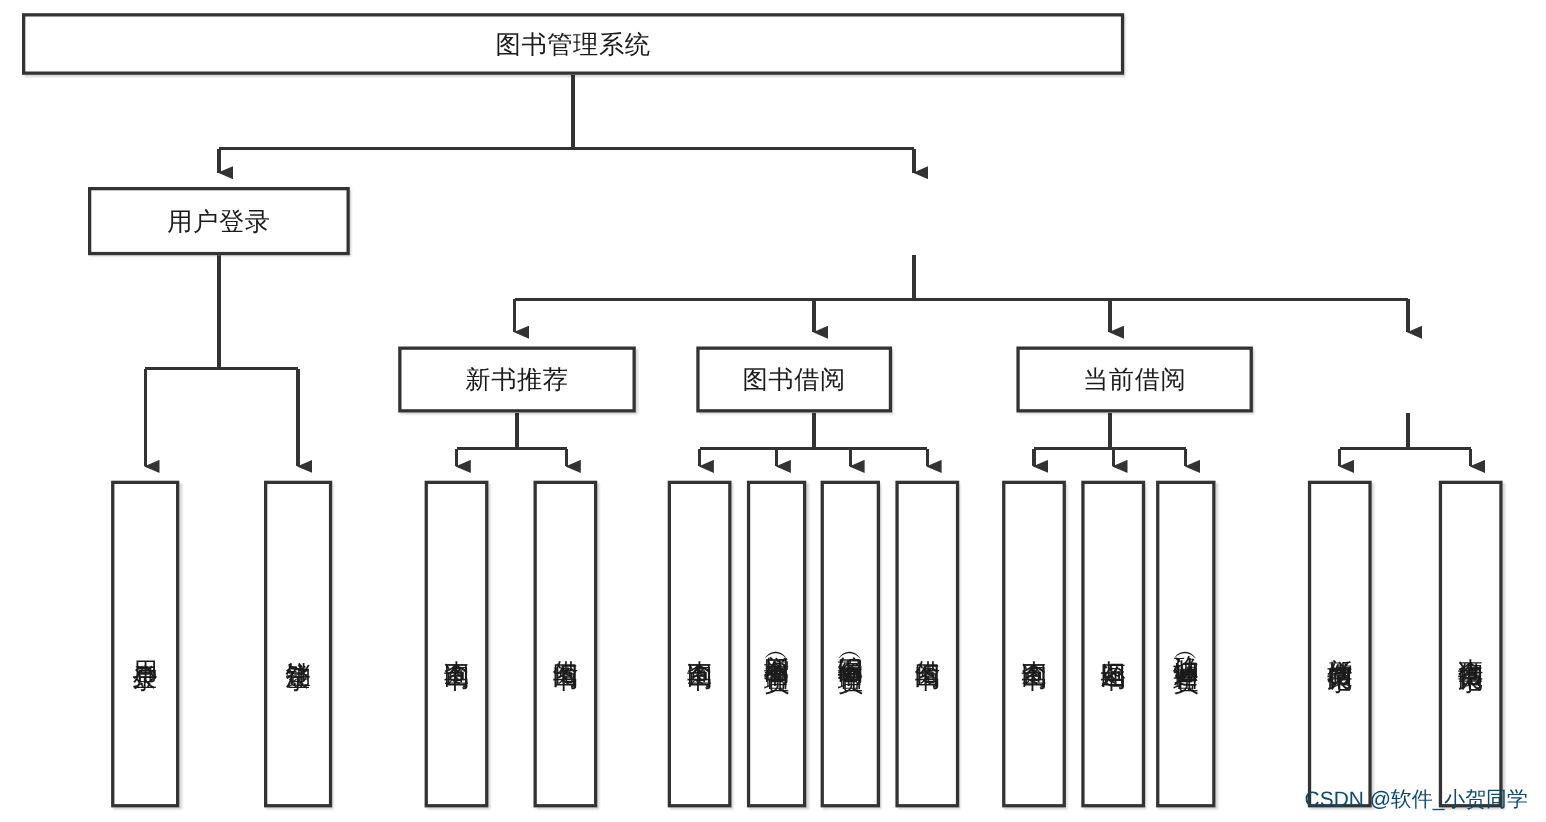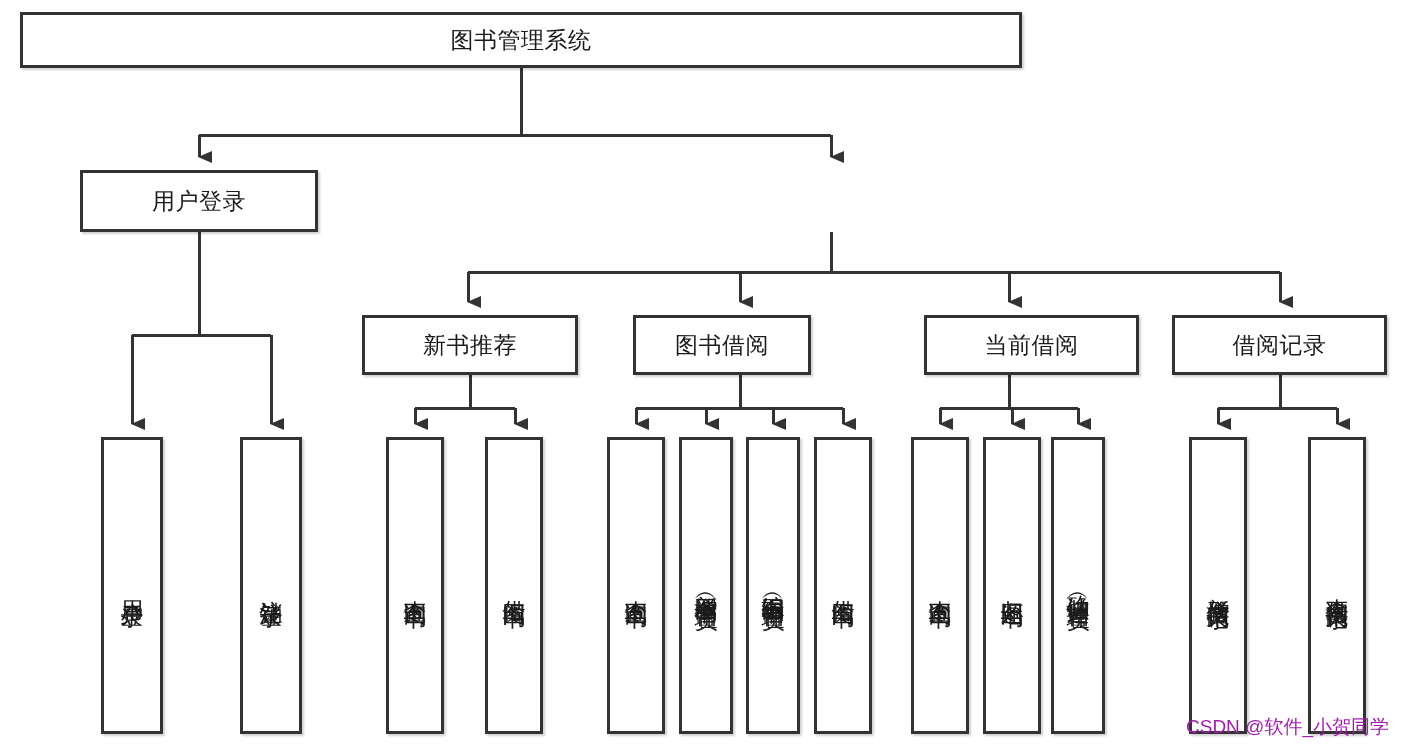--- a/index.html
+++ b/index.html
@@ -66,21 +66,21 @@
     top: 0;
     width: 1405px;
     height: 747px;
     pointer-events: none;
   }
   #watermark {
     position: absolute;
     left: 1186px;
     top: 714px;
     font-size: 19px;
-    color: #a21caf;
+    color: #0c4a6e;
     white-space: nowrap;
     font-family: "Liberation Sans", "DejaVu Sans", sans-serif;
   }
 </style>
 </head>
 <body>
 
 <div id="diagram-root">
 
   <svg id="connectors" viewBox="0 0 1405 747" xmlns="http://www.w3.org/2000/svg">
@@ -144,23 +144,20 @@
 
   <div class="node-box" style="left:362px; top:315px; width:216px; height:60px;">
     <span class="node-label-h">新书推荐</span>
   </div>
   <div class="node-box" style="left:633px; top:315px; width:178px; height:60px;">
     <span class="node-label-h">图书借阅</span>
   </div>
   <div class="node-box" style="left:903px; top:315px; width:215px; height:60px;margin-left:21px;">
     <span class="node-label-h">当前借阅</span>
   </div>
-  <div class="node-box" style="left:1172px; top:315px; width:215px; height:60px;">
-    <span class="node-label-h">借阅记录</span>
-  </div>
 
   <div class="leaf-box" style="left:101px; top:437px; width:62px; height:297px;">
     <span class="node-label-v">用户登录</span>
   </div>
   <div class="leaf-box" style="left:240px; top:437px; width:62px; height:297px;">
     <span class="node-label-v">注销登录</span>
   </div>
 
   <div class="leaf-box" style="left:386px; top:437px; width:58px; height:297px;">
     <span class="node-label-v">查询图书</span>

